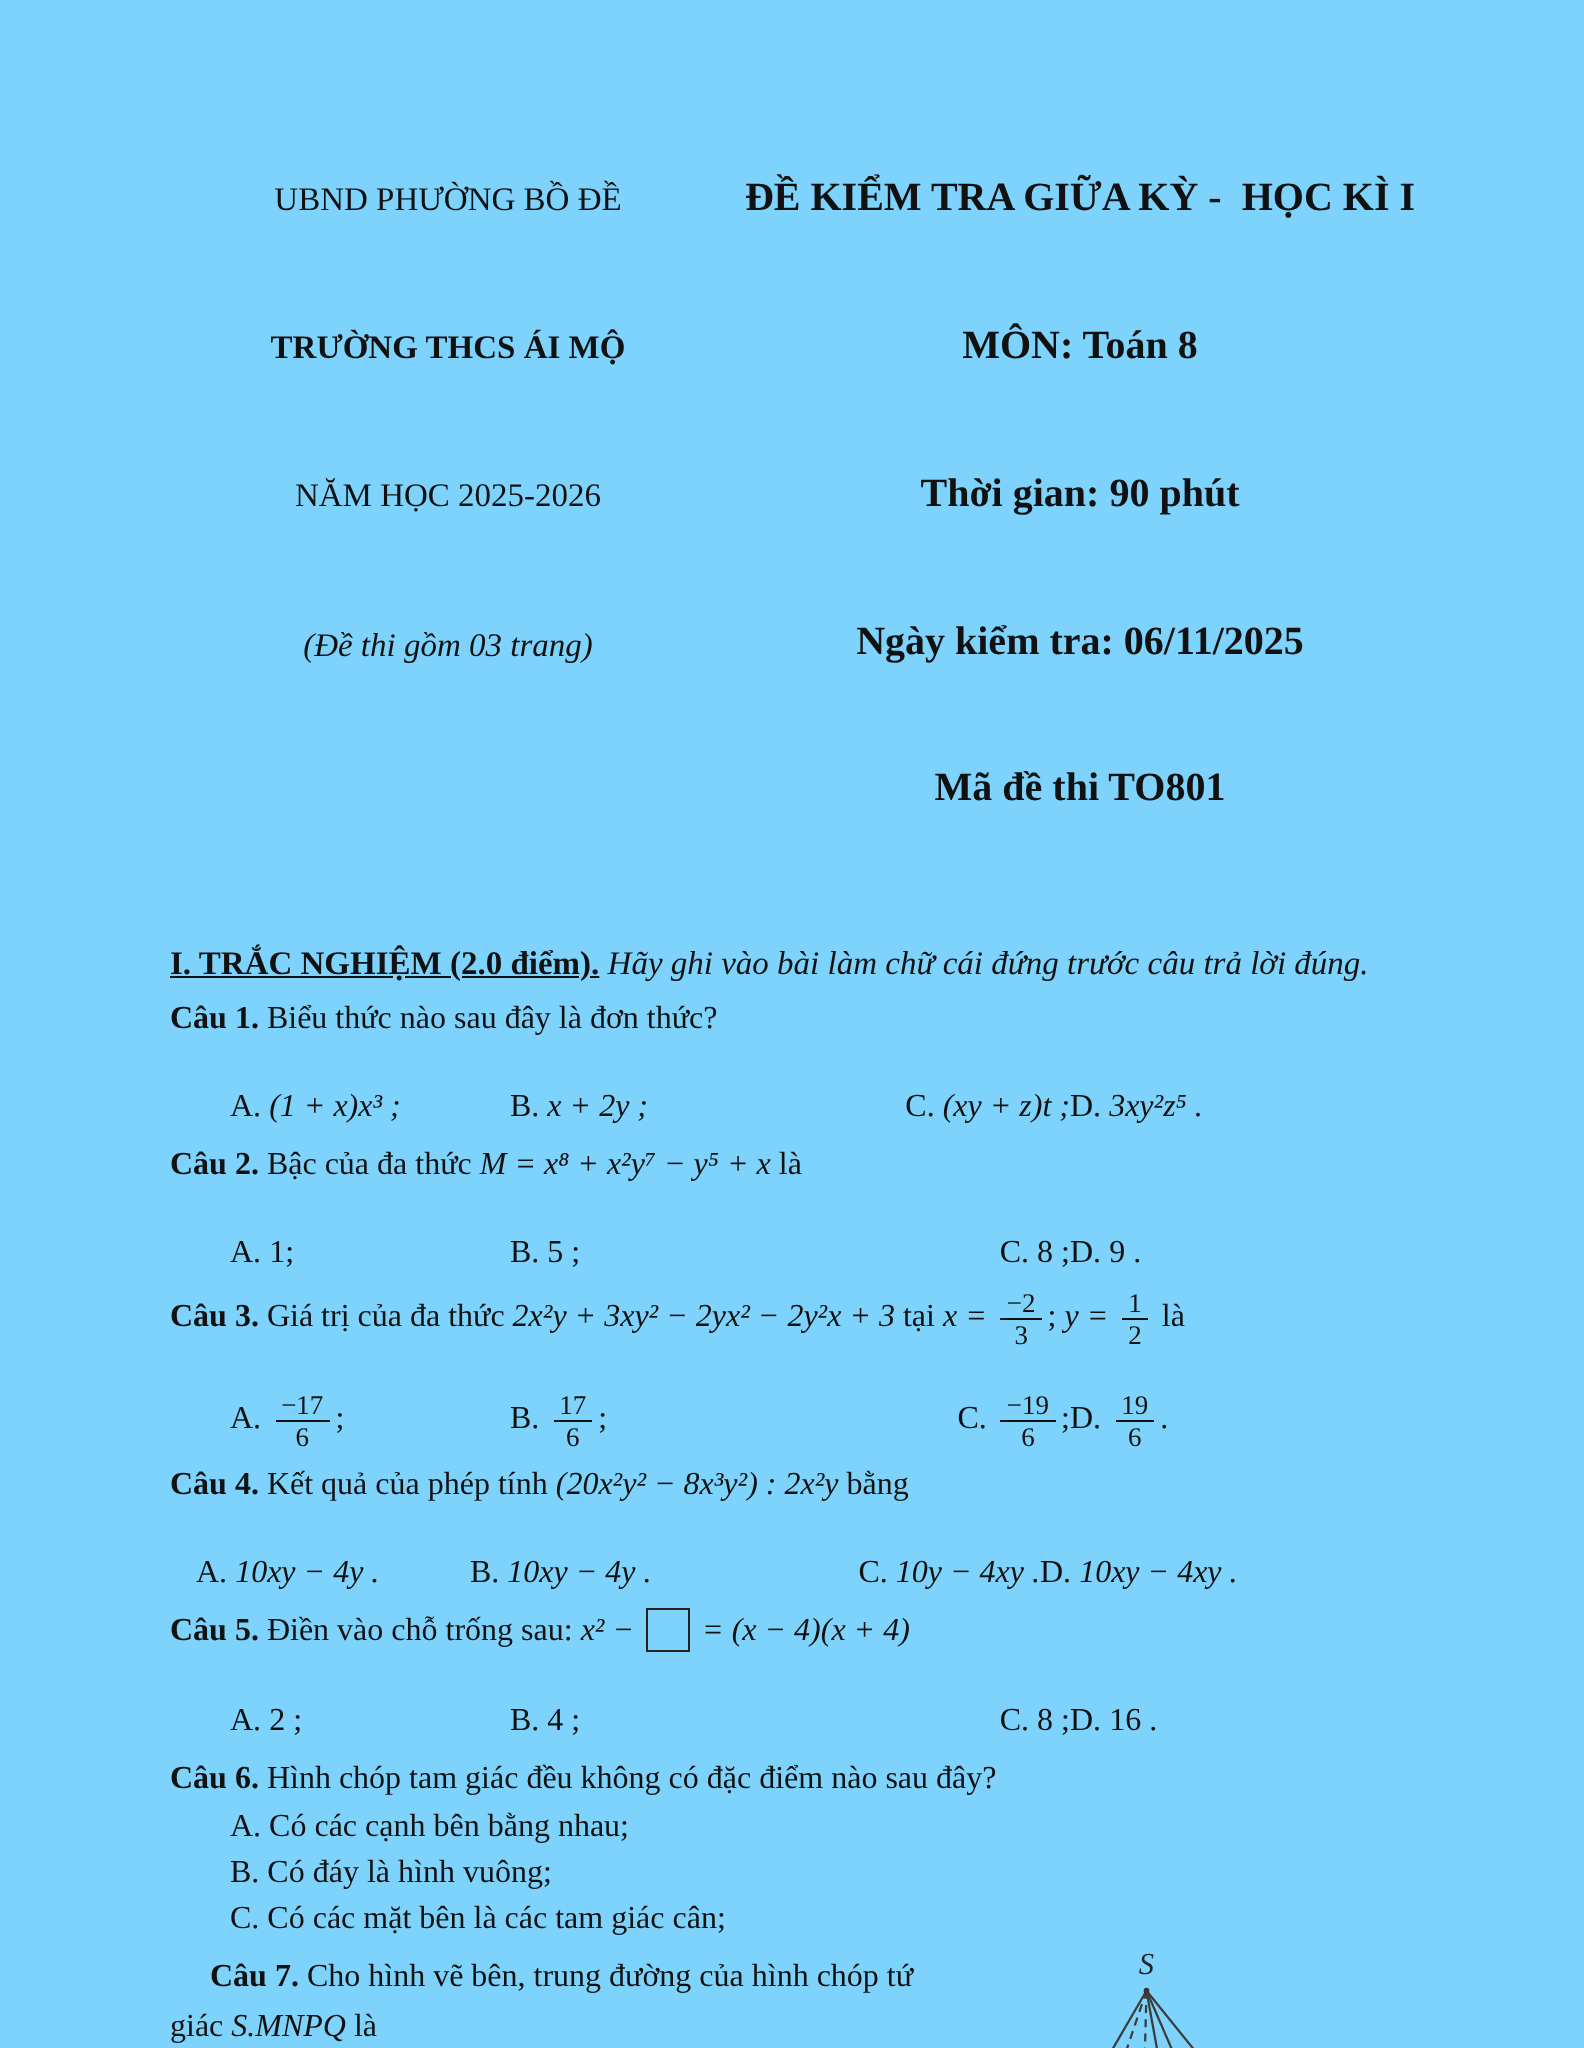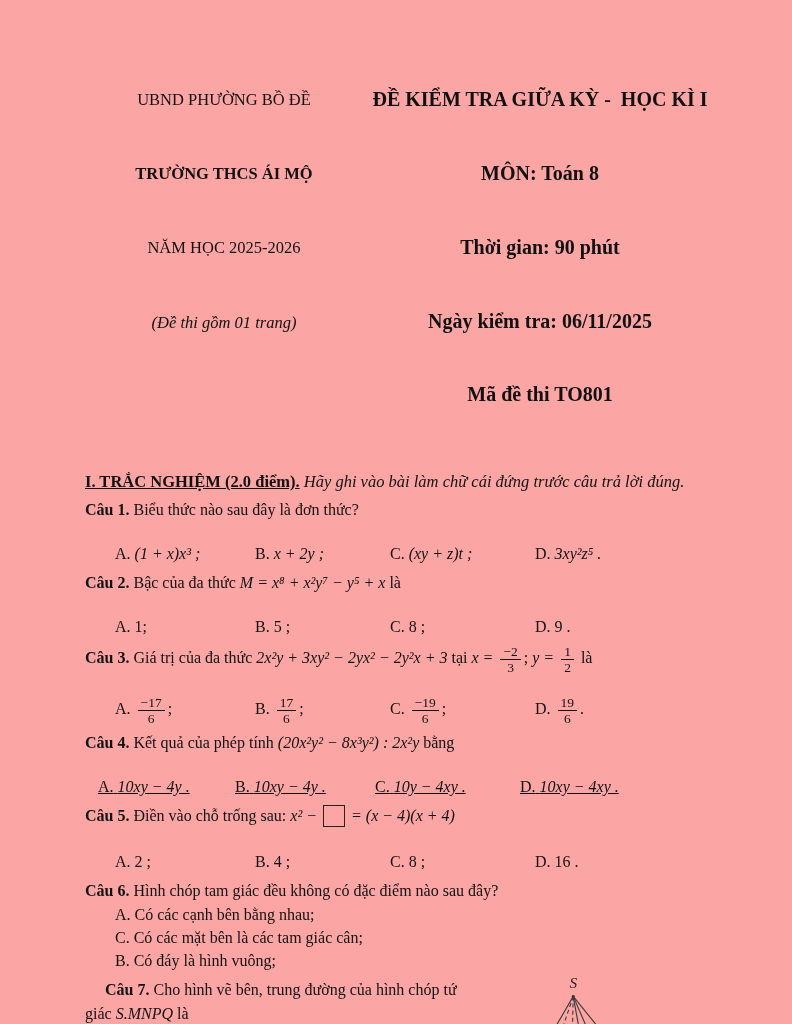--- a/index.html
+++ b/index.html
@@ -1,17 +1,17 @@
 <!DOCTYPE html>
 <html><head>
 <meta charset="utf-8">
 <style>
   html,body { margin:0; padding:0; background:#e8e8e8; }
   .page {
-    width:792px; height:1024px; margin:0 auto; background:#fca5a5;
+    width:792px; height:1024px; margin:0 auto; background:#7dd3fc;
     position:relative; box-sizing:border-box; padding:38px 78px 0 85px;
     font-family:"Liberation Serif","DejaVu Serif","DejaVu Sans",serif;
     font-size:16px; color:#111; overflow:hidden;
   }
   .bold { font-weight:700; }
   .italic { font-style:italic; }
   .mi { font-style:italic; }
 
   
   .hdr { display:flex; justify-content:space-between; }
@@ -24,24 +24,24 @@
   .section-title .st { font-weight:700; text-decoration:underline; }
   .section-title .si { font-style:italic; }
 
   
   .q { margin-top:5px; }
   .stem { line-height:24px; margin:0; }
   .qlabel { font-weight:700; }
   .optrow { display:flex; padding-left:30px; margin-top:20px; line-height:24px; align-items:center; }
   .optrow .opt { width:140px; }
   .optrow .opt.c2 { width:135px; }
-  .optrow .opt.c3 { width:145px; }
+  .optrow .opt.c3 { width:145px;text-align:right; }
   .optrow .opt.c4 { width:auto; }
   .optrow.tight { padding-left:13px; }
-  .optrow.tight .opt { width:137px;text-decoration:underline; }
+  .optrow.tight .opt { width:137px; }
   .optrow.tight .opt.c2 { width:140px; }
   .optrow.tight .opt.c3 { width:145px; }
 
   .frac { display:inline-flex; flex-direction:column; align-items:center;
           vertical-align:middle; font-size:13.5px; line-height:15px; margin:0 3px; }
   .frac .num { border-bottom:1px solid #111; padding:0 3px; }
 
   .blank-box { display:inline-block; width:20px; height:20px; border:1.3px solid #222;
                vertical-align:middle; margin:0 6px 3px 6px; }
 
@@ -59,21 +59,21 @@
 </head>
 <body>
 
 <div class="page">
 
   <div class="hdr">
     <div class="hdr-left">
       <div>UBND PHƯỜNG BỒ ĐỀ</div>
       <div class="bold">TRƯỜNG THCS ÁI MỘ</div>
       <div>NĂM HỌC 2025-2026</div>
-      <div class="italic">(Đề thi gồm 01 trang)</div>
+      <div class="italic">(Đề thi gồm 03 trang)</div>
     </div>
     <div class="hdr-right">
       <div>ĐỀ KIỂM TRA GIỮA KỲ -  HỌC KÌ I</div>
       <div>MÔN: Toán 8</div>
       <div>Thời gian: 90 phút</div>
       <div>Ngày kiểm tra: 06/11/2025</div>
       <div>Mã đề thi TO801</div>
     </div>
   </div>
 
@@ -176,22 +176,22 @@
       <span class="opt c4"><span>D.</span> <span>16 .</span></span>
     </div>
   </div>
 
   <div class="q">
     <p class="stem">
       <span class="qlabel">Câu 6.</span>
       <span>Hình chóp tam giác đều không có đặc điểm nào sau đây?</span>
     </p>
     <div class="q6-opt">A. Có các cạnh bên bằng nhau;</div>
+    <div class="q6-opt">B. Có đáy là hình vuông;</div>
     <div class="q6-opt">C. Có các mặt bên là các tam giác cân;</div>
-    <div class="q6-opt">B. Có đáy là hình vuông;</div>
   </div>
 
   <div class="q7row">
     <div class="q7left">
       <div>
         <span class="qlabel">Câu 7.</span>
         <span>Cho hình vẽ bên, trung đường của hình chóp tứ</span>
       </div>
       <div style="margin-left:-20px;">
         <span>giác</span>

